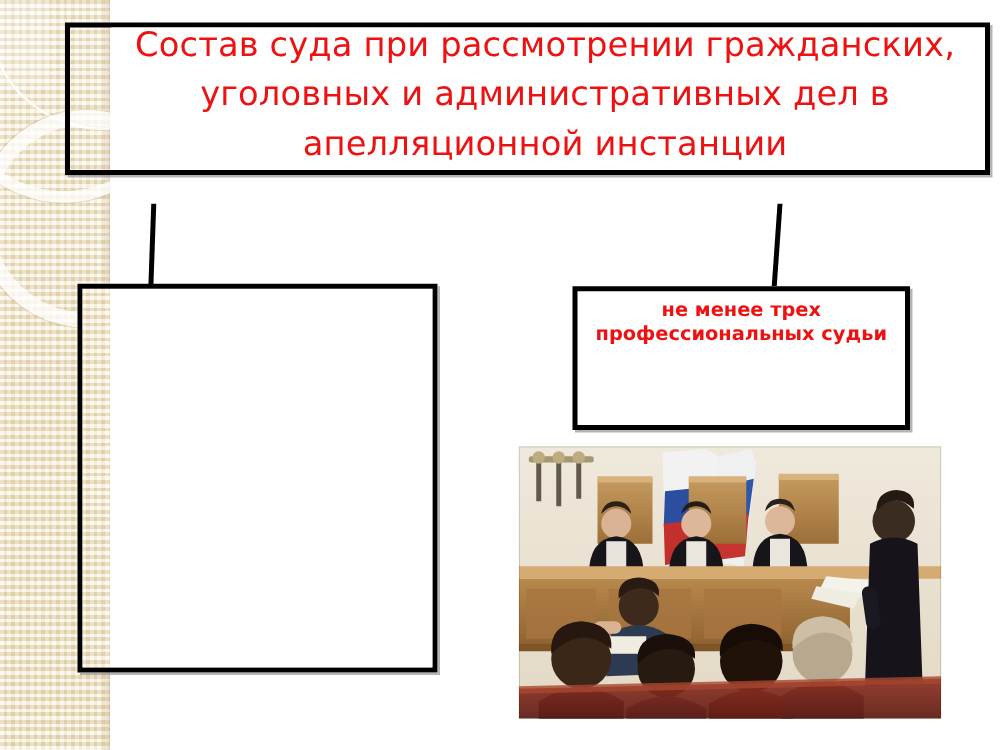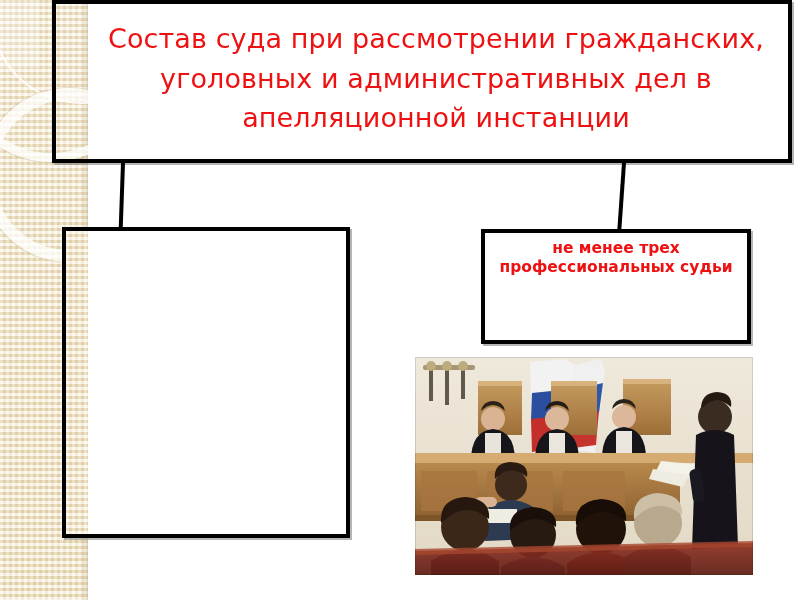--- a/index.html
+++ b/index.html
@@ -63,22 +63,22 @@
   
   .framebox {
     position: absolute;
     border: 4px solid #000000;
     box-sizing: border-box;
     box-shadow: 2px 2px 0 rgba(120,120,120,0.55);
   }
 
   
   #title-box {
-    left: 52px; top: 0;
-    width: 740px; height: 163px;
+    left: 52px; top: 18px;
+    width: 740px; height: 122px;
     background: transparent;
     display: flex;
     align-items: center;
     justify-content: center;
   }
   #title-box-fill {
     position: absolute;
     left: 33px; top: 0;
     right: 0; bottom: 0;
     background: #ffffff;
@@ -147,21 +147,20 @@
     text-align: center;
     padding: 0 8px;
     font-family: "DejaVu Sans", "Liberation Sans", sans-serif;
   }
 
   
   #right-box {
     left: 458px; top: 229px;
     width: 270px; height: 115px;
     background: #ffffff;
-    margin-left: 23px;
   }
   #right-box-text {
     position: absolute;
     left: 0; right: 0; top: 6px;
     color: #ee1111;
     font-weight: bold;
     font-size: 15.5px;
     line-height: 1.22;
     text-align: center;
     padding: 0 10px;

